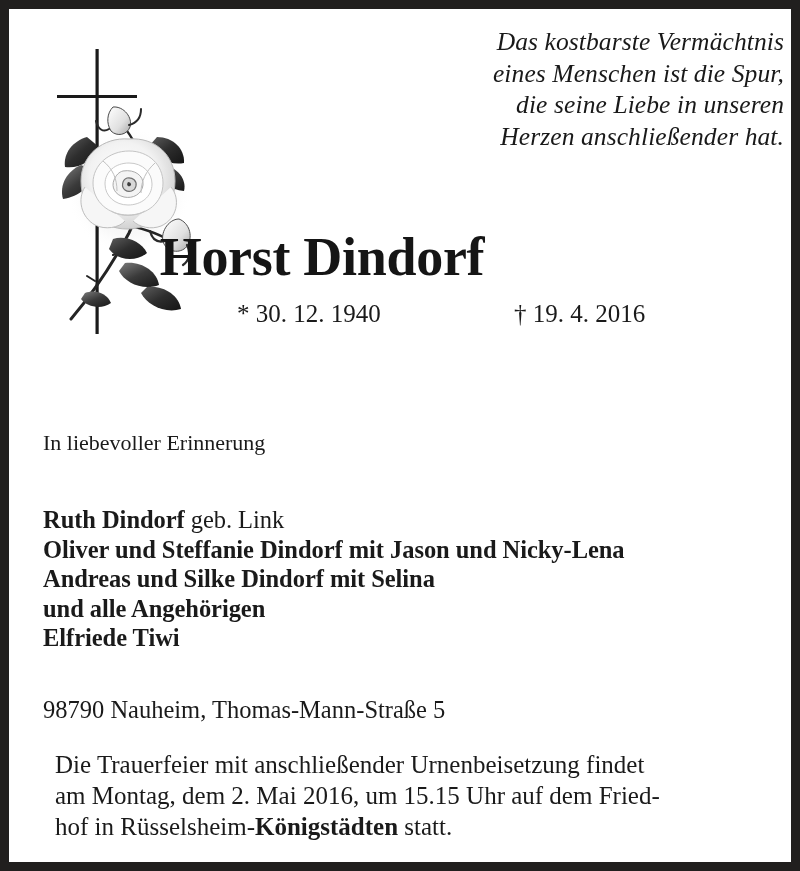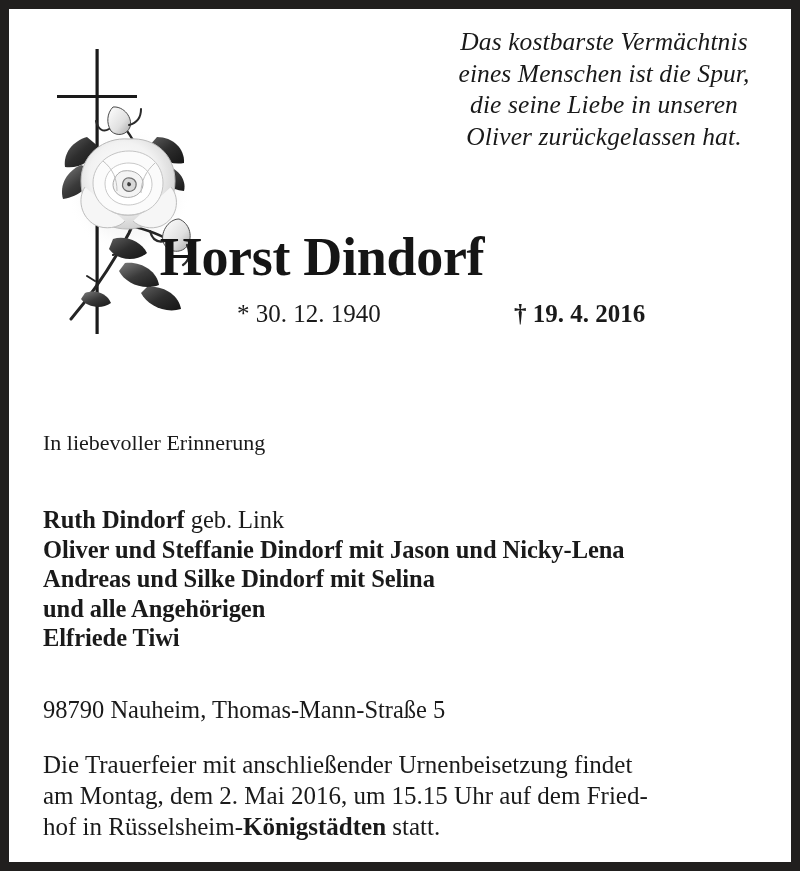--- a/index.html
+++ b/index.html
@@ -34,21 +34,21 @@
   
   #epigraph {
     position: absolute;
     left: 415px;
     top: 17px;
     width: 360px;
     font-style: italic;
     font-size: 25.5px;
     line-height: 31.5px;
     letter-spacing: 0.1px;
-    text-align: center;
+    text-align: right;
     color: #191919;
   }
   #epigraph .epi-line { display: block; white-space: nowrap; }
 
   
   #emblem {
     position: absolute;
     left: 42px;
     top: 32px;
     width: 148px;
@@ -84,21 +84,20 @@
     line-height: 30px;
     white-space: nowrap;
   }
   #death-date {
     position: absolute;
     left: 505px;
     top: 0;
     font-size: 25px;
     line-height: 30px;
     white-space: nowrap;
-    font-weight: bold;
   }
 
   
   #memorial-intro {
     position: absolute;
     left: 34px;
     top: 419px;
     font-size: 22px;
     line-height: 30px;
     white-space: nowrap;
@@ -130,34 +129,34 @@
   }
 
   #service-details {
     position: absolute;
     left: 34px;
     top: 740px;
     width: 726px;
     font-size: 25px;
     line-height: 31px;
   }
-  #service-details .svc-line { display: block; white-space: nowrap; }
+  #service-details .svc-line { display: block; white-space: nowrap; margin-left: 12px; }
   #service-details .bold { font-weight: bold; }
 </style>
 </head>
 <body>
 
 <div id="obituary-card">
   <div id="card-inner">
 
     <div id="epigraph">
       <span class="epi-line">Das kostbarste Vermächtnis</span>
       <span class="epi-line">eines Menschen ist die Spur,</span>
       <span class="epi-line">die seine Liebe in unseren</span>
-      <span class="epi-line">Oliver zurückgelassen hat.</span>
+      <span class="epi-line">Herzen anschließender hat.</span>
     </div>
 
     <div id="emblem">
       <svg viewBox="0 0 148 300" xmlns="http://www.w3.org/2000/svg">
         <defs>
           <radialGradient id="petalGrad" cx="45%" cy="40%" r="62%">
             <stop offset="0%" stop-color="#ffffff"></stop>
             <stop offset="58%" stop-color="#f2f2f2"></stop>
             <stop offset="100%" stop-color="#cfcfcf"></stop>
           </radialGradient>

